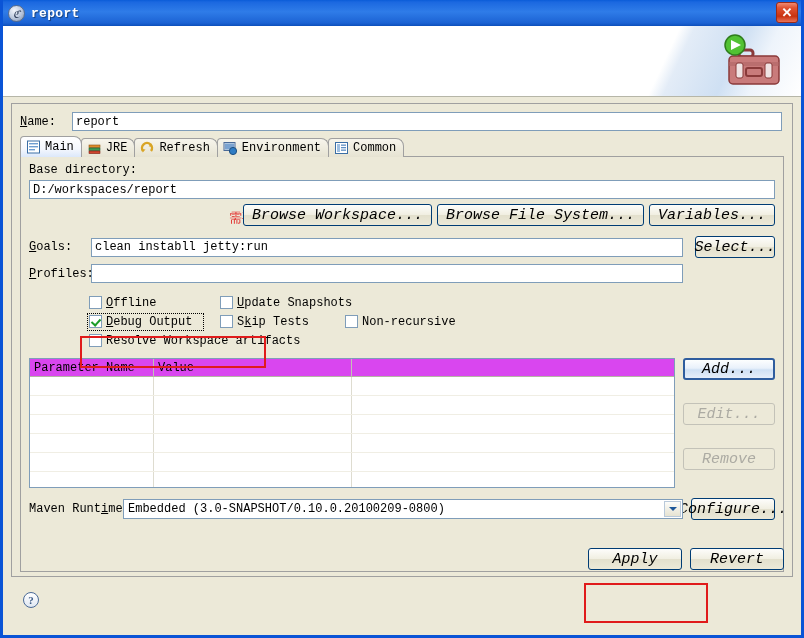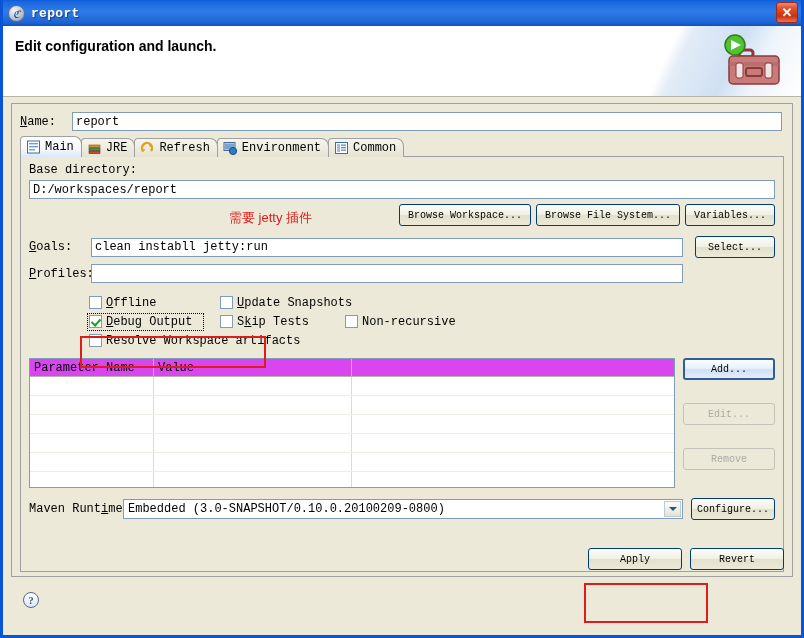--- a/index.html
+++ b/index.html
@@ -111,31 +111,31 @@
     background: #ffffff;
     border: 1px solid #7f9db9;
     height: 19px;
     box-sizing: border-box;
     padding: 0 3px;
     outline: none;
   }
   
   .btn {
     font-family: "Liberation Mono", monospace;
-    font-size: 10px;
+    font-size: 15px;
     color: #000;
     background: linear-gradient(to bottom, #fdfdfb 0%, #f1efe2 48%, #e3e0cd 52%, #ece9d8 100%);
     border: 1px solid #003c74;
     border-radius: 3px;
     height: 22px;
     box-sizing: border-box;
     padding: 8px 8px;
     cursor: pointer;
     white-space: nowrap;
-    display: inline-flex; align-items: center; justify-content: center;
+    display: inline-flex; align-items: center; justify-content: center; font-style: italic;
   }
   .btn.disabled {
     color: #acaba3;
     border-color: #c3c2b8;
     background: #ece9d8;
     cursor: default;
   }
   .btn.default {
     border: 2px solid #2f5d9e;
     background: linear-gradient(to bottom, #fdfefe 0%, #e9f1fb 45%, #cfe0f4 55%, #e6eef9 100%);
@@ -261,21 +261,20 @@
 <div class="window">
 
   <div class="titlebar">
     <div class="title-icon">ℭ</div>
     <div class="title-text">report</div>
     <div class="title-close">✕</div>
   </div>
 
   <div class="header">
     <div class="header-stripe"></div>
-    <div class="header-title">Edit configuration and launch.</div>
     <div class="header-graphic">
       <svg width="72" height="60" viewBox="0 0 72 60">
         <rect x="24" y="18" width="14" height="7" rx="3" fill="none" stroke="#8a3a3a" stroke-width="3"></rect>
         <rect x="14" y="24" width="50" height="28" rx="4" fill="#c97b7b" stroke="#8a3a3a" stroke-width="1.5"></rect>
         <rect x="14" y="30" width="50" height="4" fill="#b06565" opacity=".6"></rect>
         <rect x="21" y="31" width="7" height="15" rx="2" fill="#f0e3e3" stroke="#8a3a3a" stroke-width="1"></rect>
         <rect x="50" y="31" width="7" height="15" rx="2" fill="#f0e3e3" stroke="#8a3a3a" stroke-width="1"></rect>
         <rect x="31" y="36" width="16" height="8" rx="2" fill="none" stroke="#8a3a3a" stroke-width="2"></rect>
         <circle cx="20" cy="13" r="10" fill="#52c233" stroke="#2f7d1c" stroke-width="1.5"></circle>
         <polygon points="16,8 26,13 16,18" fill="#ffffff"></polygon>

